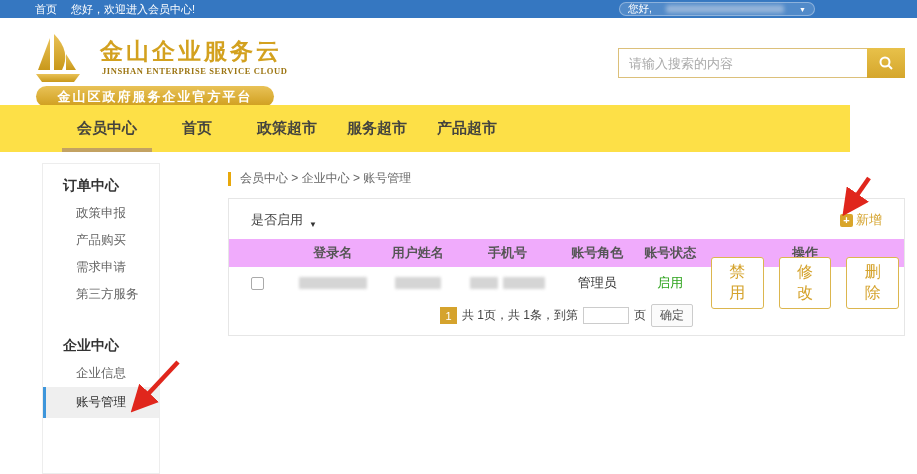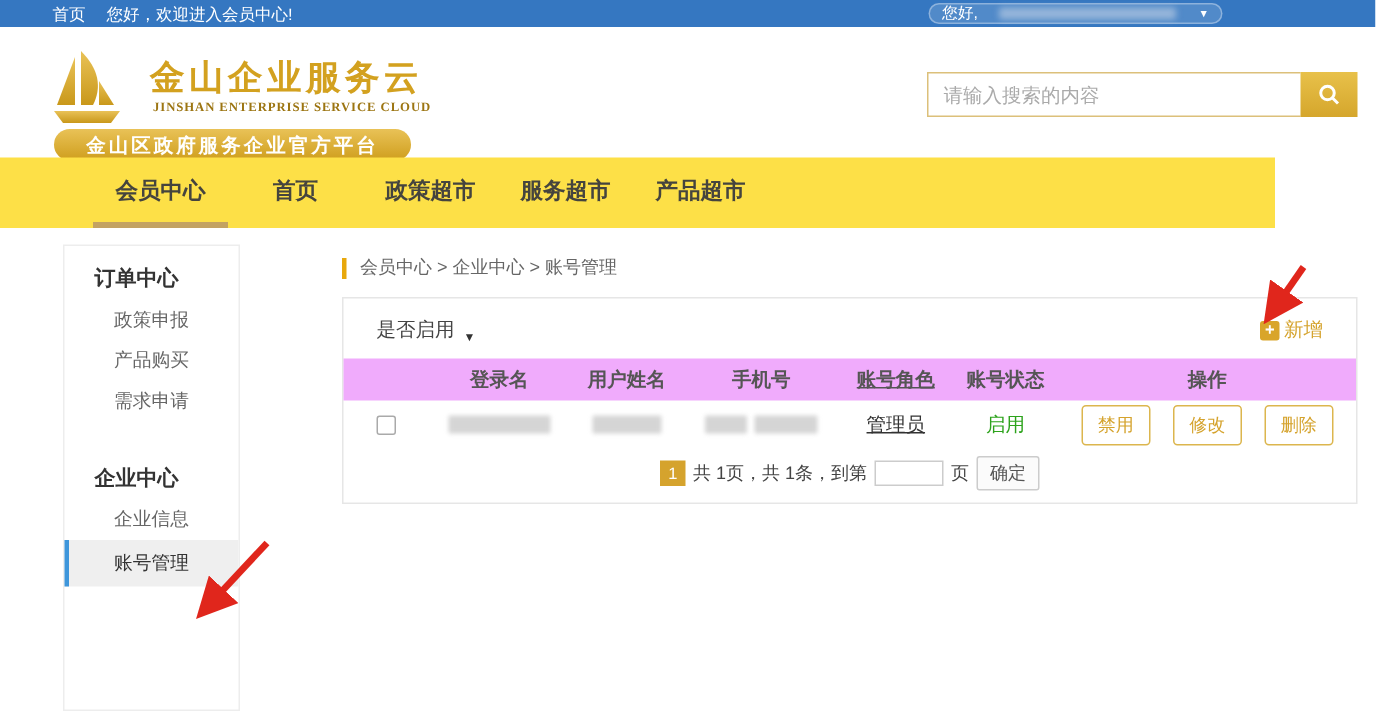--- a/index.html
+++ b/index.html
@@ -75,28 +75,28 @@
   .filter-caret { font-size:8px; color:#333; }
   .add-btn { display:flex; align-items:center; gap:3px; cursor:pointer; }
   .plus-ico { width:13px; height:13px; background:#d9a52a; border-radius:2px; color:#fff;
     font-size:11px; font-weight:700; line-height:13px; text-align:center; }
   .add-label { font-size:13px; color:#d5a32d; }
 
   .tbl-head { display:flex; align-items:center; height:28px; background:#f0abfc;
     font-size:13px; font-weight:700; color:#555; }
   .tbl-row { display:flex; align-items:center; height:32px; font-size:13px; color:#333; }
   .c0{width:60px;} .c1{width:100px;} .c2{width:80px;} .c3{width:110px;}
-  .c4{width:80px;text-decoration:underline;} .c5{width:75px;} .c6{width:210px;}
+  .c4{width:80px;} .c5{width:75px;} .c6{width:210px;}
   .cell { text-align:center; display:flex; align-items:center; justify-content:center; gap:5px; }
   .chk { width:13px; height:13px; border:1px solid #aaa; border-radius:2px;
     background:#fff; cursor:pointer; appearance:none; }
   .blur-block { height:12px; background:#d5d5d5; filter:blur(1.5px); border-radius:1px; }
   .bl-login{width:68px;} .bl-name{width:46px;} .bl-ph1{width:28px;} .bl-ph2{width:42px;}
   .status-on { color:#2da31c; }
-  .act-btn { padding:4px 10px; margin:0 5px; font-size:12px; color:#d5a32d;
+  .act-btn { padding:4px 10px; margin:0 5px; font-size:16px; color:#d5a32d;
     background:#fff; border:1px solid #dcb64e; border-radius:3px; cursor:pointer;
     font-family:"Liberation Sans", sans-serif; }
 
   .pagination { margin-top:5px; display:flex; align-items:center; justify-content:center;
     gap:5px; font-size:12px; color:#444; }
   .page-box { width:17px; height:17px; background:#d5a32d; color:#fff; font-size:11px;
     display:flex; align-items:center; justify-content:center; cursor:pointer; }
   .page-input { width:46px; height:17px; border:1px solid #ccc; outline:none; }
   .confirm-btn { padding:2px 8px; font-size:12px; color:#555; background:#fbfbfb;
     border:1px solid #ccc; border-radius:2px; cursor:pointer;
@@ -155,20 +155,21 @@
   <div class="nav-item">政策超市</div>
   <div class="nav-item">服务超市</div>
   <div class="nav-item">产品超市</div>
 </div>
 
 <div class="sidebar">
   <div class="side-title">订单中心</div>
   <div class="side-item">政策申报</div>
   <div class="side-item">产品购买</div>
   <div class="side-item">需求申请</div>
+  <div class="side-item">第三方服务</div>
   <div class="side-gap"></div>
   <div class="side-gap"></div>
   <div class="side-title">企业中心</div>
   <div class="side-item">企业信息</div>
   <div class="side-item active">账号管理</div>
 
 </div>
 
 <div class="main">
   <div class="breadcrumb">

